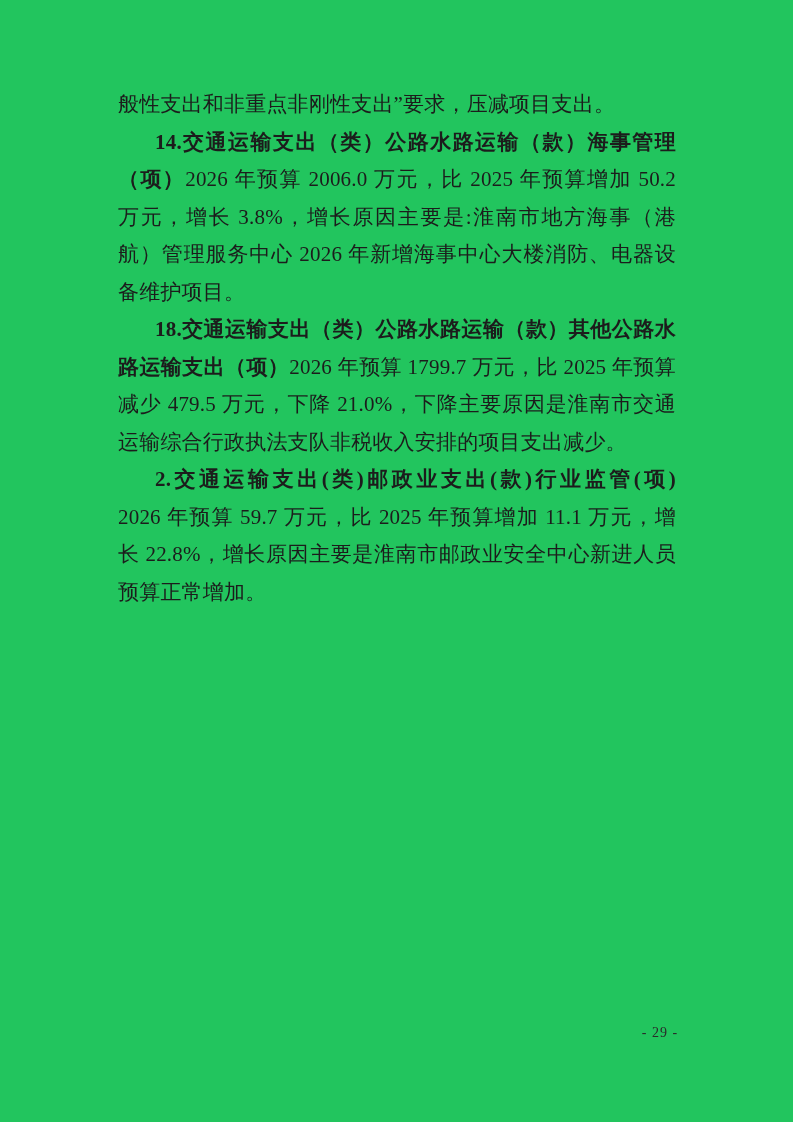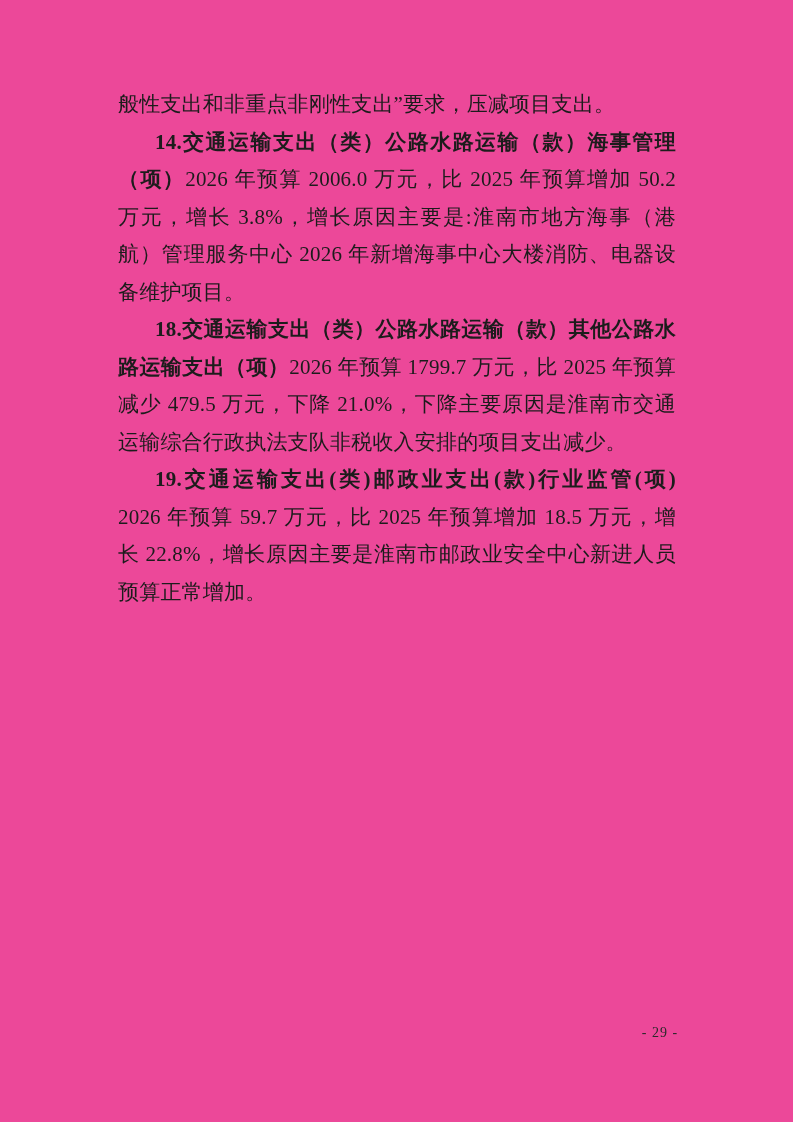--- a/index.html
+++ b/index.html
@@ -4,21 +4,21 @@
 <style>
   html, body {
     margin: 0;
     padding: 0;
     background: #ffffff;
   }
   .page {
     position: relative;
     width: 793px;
     height: 1122px;
-    background: #ec4899;
+    background: #22c55e;
     overflow: hidden;
     font-family: "Liberation Serif", "DejaVu Serif", serif;
     color: #1c1c1c;
   }
   .content {
     position: absolute;
     left: 118px;
     top: 86px;
     width: 558px;
   }
@@ -74,21 +74,21 @@
 
     <p class="para indent">
       <span class="bold">14.交通运输支出（类）公路水路运输（款）海事管理（项）</span><span>2026 年预算 2006.0 万元，比 2025 年预算增加 50.2 万元，增长 3.8%，增长原因主要是:淮南市地方海事（港航）管理服务中心 2026 年新增海事中心大楼消防、电器设备维护项目。</span>
     </p>
 
     <p class="para indent">
       <span class="bold">18.交通运输支出（类）公路水路运输（款）其他公路水路运输支出（项）</span><span>2026 年预算 1799.7 万元，比 2025 年预算减少 479.5 万元，下降 21.0%，下降主要原因是淮南市交通运输综合行政执法支队非税收入安排的项目支出减少。</span>
     </p>
 
     <p class="para">
-      <span class="bold own-line-heading">19.交通运输支出(类)邮政业支出(款)行业监管(项)</span>
-        <span class="own-line-body">2026 年预算 59.7 万元，比 2025 年预算增加 18.5 万元，增长 22.8%，增长原因主要是淮南市邮政业安全中心新进人员预算正常增加。</span>
+      <span class="bold own-line-heading">2.交通运输支出(类)邮政业支出(款)行业监管(项)</span>
+        <span class="own-line-body">2026 年预算 59.7 万元，比 2025 年预算增加 11.1 万元，增长 22.8%，增长原因主要是淮南市邮政业安全中心新进人员预算正常增加。</span>
     </p>
 
   </div>
 
   <div class="page-number">- 29 -</div>
 
 </div>
 
 </body></html>

